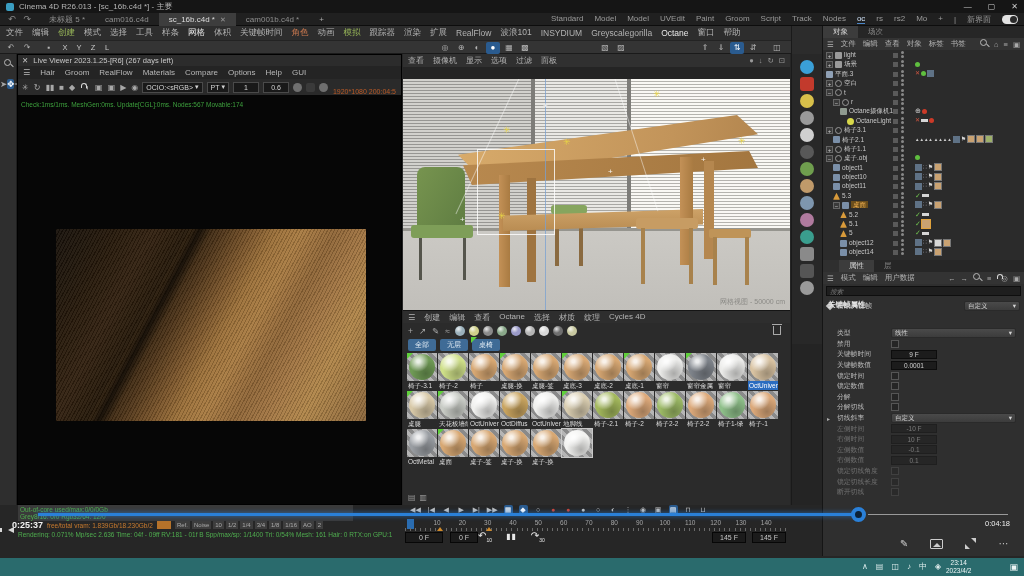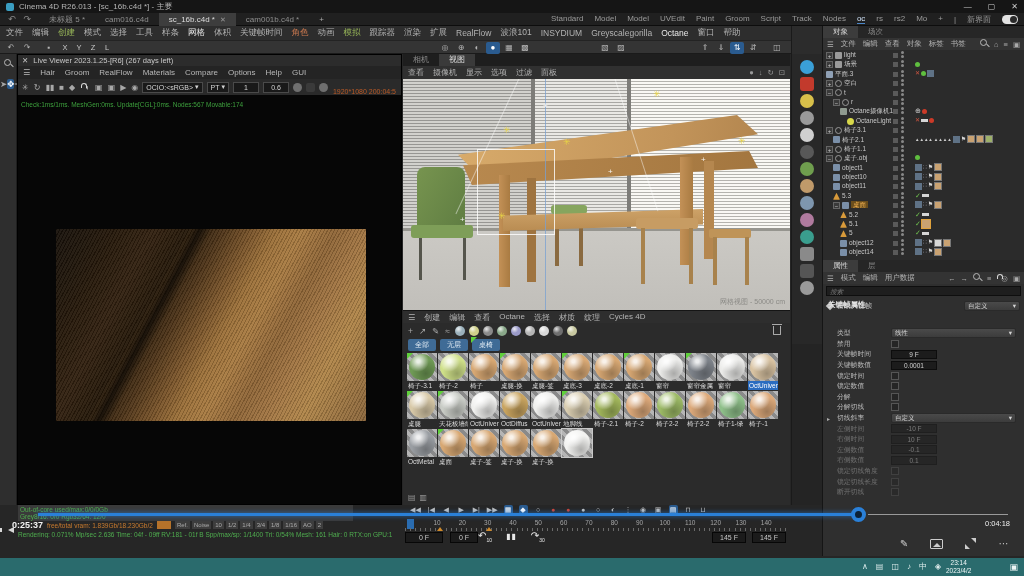--- a/index.html
+++ b/index.html
@@ -141,21 +141,21 @@
 .tg-flag{color:#d5d5d5;font-size:6px}
 .tg-target{color:#ccc;font-size:7px}
 .tg-tris{color:#cfcfcf;font-size:4.5px;letter-spacing:0}
 .tg-uv{color:#aab;font-size:6px}
 .tg-grid{width:7px;height:7px;background:#5f7286}
 .tg-minus{width:7px;height:3px;background:#d5d5d5}
 .tg-thumb{width:8px;height:8px;background:#c9a272;border:1px solid #777}
 .tg-thumbg{width:8px;height:8px;background:#9db06a;border:1px solid #777}
 .tg-thumbw{width:8px;height:8px;background:#d8d8d6;border:1px solid #777}
 .tg-thumbsel{width:8px;height:8px;background:#c9a272;outline:1px solid #e0a23c}
-.am-tabs{position:absolute;top:234px;left:0;right:0;height:12px;display:flex;font-size:7.5px;background:#262626}
+.am-tabs{position:absolute;top:234px;left:16px;right:0;height:12px;display:flex;font-size:7.5px;background:#262626}
 .am-menu{position:absolute;top:246px;left:0;right:0;height:12px;display:flex;gap:7px;align-items:center;font-size:7.5px;color:#b2b2b2;padding:0 4px;background:#333}
 .am-search{position:absolute;top:260px;left:3px;right:3px;height:10px;background:#1e1e1e;border:1px solid #0e0e0e;color:#777;font-size:6.5px;font-style:italic;padding:0 3px;line-height:9px}
 .am-key{position:absolute;top:274px;left:4px;right:4px;height:12px;display:flex;align-items:center;gap:4px;font-size:7px;color:#c8c8c8}
 .diamond{width:6px;height:6px;background:#c8c8c8;transform:rotate(45deg)}
 .amsel{background:linear-gradient(180deg,#4a4a4a,#3c3c3c);border:1px solid #2a2a2a;border-radius:2px;height:10px;line-height:8px;font-size:6.5px;color:#d5d5d5;padding:0 3px;display:flex;justify-content:space-between;align-items:center;gap:3px}
 .am-key .amsel{margin-left:auto;width:56px}
 .am-section{position:absolute;top:274px;left:5px;font-size:7.5px;color:#e2e2e2;font-weight:bold}
 #amrows{position:absolute;top:302px;left:0;right:0}
 .amrow{position:relative;height:10.6px;display:flex;align-items:center;padding-left:14px;padding-right:8px;font-size:6.8px;color:#bbb}
 .amlabel{width:54px;overflow:hidden;white-space:nowrap;flex-shrink:0}
@@ -364,25 +364,20 @@
       <span class="lvcirc"></span>
     </div>
     <div class="lv-res">1920*1080 200:04:5</div>
     <div class="lv-check">Check:1ms/1ms. MeshGen:0ms. Update[CGL]:0ms. Nodes:567 Movable:174</div>
     <div class="lv-canvas">
       <div class="lv-img"></div>
     </div>
   </div>
 
   <div id="vp">
-    <div class="vp-tabs">
-
-    <span class="vtab">相机</span>
-        <span class="vtab active">视图</span>
-      </div>
     <div class="vp-menu">
       <span style="display:flex;gap:9px">
 
       <span>查看</span>
           <span>摄像机</span>
           <span>显示</span>
           <span>选项</span>
           <span>过滤</span>
           <span>面板</span>
         </span>

